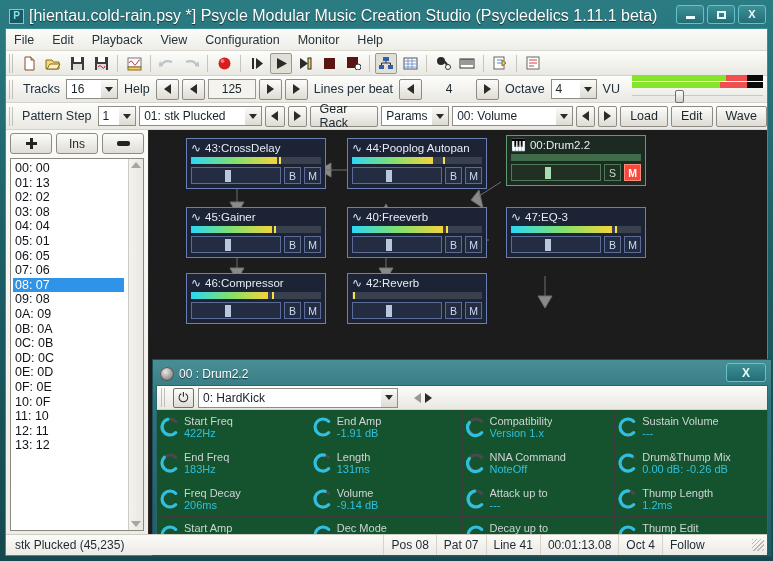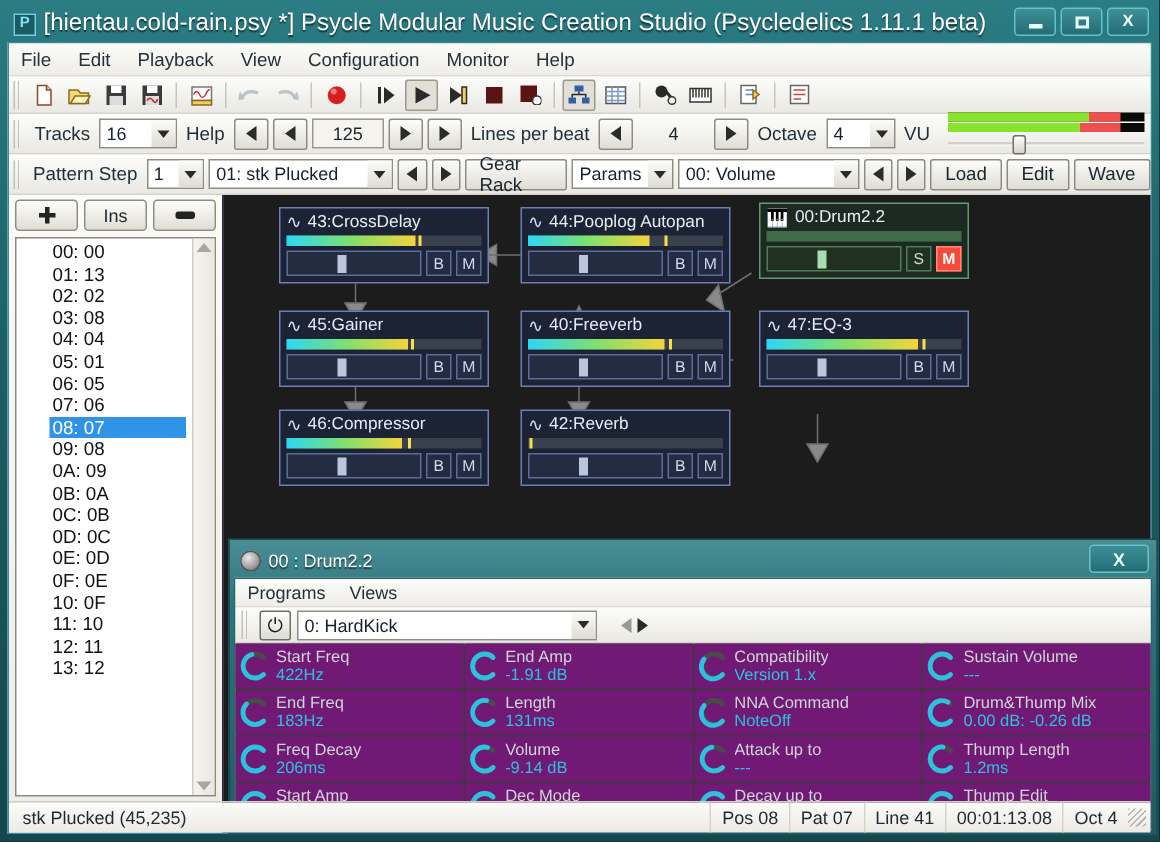--- a/index.html
+++ b/index.html
@@ -121,21 +121,21 @@
   .vu-bar { height: 6px; background: #0a0a0a; display: flex; margin-bottom: 1px; }
   .vu-green { background: #86e52b; }
   .vu-red { background: #ef4f4f; }
   .slider-track { height: 14px; position: relative; }
   .slider-line { position: absolute; left: 0; right: 0; top: 6px; height: 2px;
     background: linear-gradient(180deg,#b8b6ae,#fdfdfb); }
   .slider-knob { position: absolute; top: 1px; width: 9px; height: 13px;
     background: linear-gradient(180deg,#fdfdfb,#d4d2ca); border: 1px solid #6f6e68; border-radius: 2px; }
 
   
-  .body { position: relative; height: calc(100% - 101px); background: #8b5cf6; display: flex; }
+  .body { position: relative; height: calc(100% - 101px); background: #f9a8d4; display: flex; }
 
   .leftpanel {
     width: 143px; background: linear-gradient(180deg,#fafaf7,#edece6);
     border-right: 1px solid #2d2d2d; display: flex; flex-direction: column;
     padding: 3px 4px 0 4px;
   }
   .lp-row { display: flex; gap: 4px; margin-bottom: 4px; }
   .lp-btn {
     flex: 1; height: 21px; border: 1px solid #8d8c84; border-radius: 3px;
     background: linear-gradient(180deg,#fcfcfa,#dfddd5);
@@ -143,21 +143,21 @@
     font-size: 12px; color: #1a262e;
   }
   .plus { position: relative; width: 11px; height: 11px; }
   .plus:before, .plus:after { content:""; position:absolute; background:#232320; }
   .plus:before { left: 4px; top: 0; width: 3px; height: 11px; }
   .plus:after { left: 0; top: 4px; width: 11px; height: 3px; }
   .minusbar { width: 13px; height: 5px; background: #232320; border-radius: 2px; }
 
   .patlist {
     flex: 1; background: #ffffff; border: 1px solid #8a8880;
-    position: relative; overflow: hidden; margin-bottom: 3px; padding-left: 20px;
+    position: relative; overflow: hidden; margin-bottom: 3px;
   }
   .patlist ul { list-style: none; padding: 2px 0 0 2px; }
   .patlist li { font-size: 12.5px; color: #101418; line-height: 14.6px; padding-left: 2px; }
   .patlist li.sel { background: #2f93e8; color: #ffffff; margin-right: 19px; }
   .pl-scroll {
     position: absolute; right: 0; top: 0; bottom: 0; width: 15px;
     background: linear-gradient(90deg,#f4f3ef,#e9e7e0); border-left: 1px solid #cfccc4;
     display: flex; flex-direction: column; justify-content: space-between; align-items: center;
   }
   .pl-arrow { width: 0; height: 0; border-left: 5px solid transparent; border-right: 5px solid transparent; margin: 3px 0; }
@@ -221,21 +221,21 @@
   .dlg-menu span { font-size: 12px; color: #24323a; }
   .dlg-tool { height: 24px; display: flex; align-items: center; gap: 4px; padding-left: 3px;
     background: linear-gradient(180deg,#fcfcfa,#e9e8e2); border-bottom: 1px solid #d4d2cb; }
   .pwr { width: 21px; height: 20px; border: 1px solid #6f6e68; border-radius: 2px;
     background: linear-gradient(180deg,#fcfcfa,#dedcd4);
     display: flex; align-items: center; justify-content: center; font-size: 13px; color: #16202a; }
   .prog-combo { width: 200px; }
 
   .params { flex: 1; display: grid; grid-template-columns: 1fr 1fr 1fr 1fr; grid-template-rows: repeat(4,1fr);
     background: #3a3a3a; gap: 1px; }
-  .pcell { background: #701a75; display: flex; align-items: center; padding: 0 2px 0 2px; gap: 3px; overflow: hidden; }
+  .pcell { background: #14532d; display: flex; align-items: center; padding: 0 2px 0 2px; gap: 3px; overflow: hidden; }
   .knob { width: 22px; height: 22px; flex: 0 0 22px; }
   .pinfo { display: flex; flex-direction: column; justify-content: center; line-height: 1.12; overflow: hidden; }
   .pname { color: #cfd4d6; font-size: 11px; white-space: nowrap; }
   .pval { color: #2fc0e0; font-size: 11px; white-space: nowrap; }
 
   
   .statusbar {
     position: absolute; left: 0; right: 0; bottom: 0; height: 21px;
     background: linear-gradient(180deg,#fbfbf8,#eceae4);
     border-top: 1px solid #cfccc4;
@@ -723,24 +723,20 @@
       </div>
     </div>
 
     <div class="dialog">
       <div class="dlg-title">
         <span class="dlg-icon"></span>
         <span class="dlg-title-text">00 : Drum2.2</span>
         <div class="dlg-close">X</div>
       </div>
       <div class="dlg-client">
-        <div class="dlg-menu">
-          <span>Programs</span>
-          <span>Views</span>
-        </div>
         <div class="dlg-tool">
           <div class="grip"></div>
           <div class="pwr">⏻</div>
           <div class="combo prog-combo">
             <span>0: HardKick</span>
             <span class="arrow">
                 <i></i>
               </span>
           </div>
           <div style="width:8px"></div>
@@ -912,17 +908,18 @@
       </div>
     </div>
 
     <div class="statusbar">
       <span class="sb-left">stk Plucked (45,235)</span>
       <span class="sb-cell">Pos 08</span>
       <span class="sb-cell">Pat 07</span>
       <span class="sb-cell">Line 41</span>
       <span class="sb-cell">00:01:13.08</span>
       <span class="sb-cell">Oct 4</span>
+      <span class="sb-cell" style="width:90px">Follow</span>
       <span class="sb-grip"></span>
     </div>
 
   </div>
 </div>
 
 </body></html>

